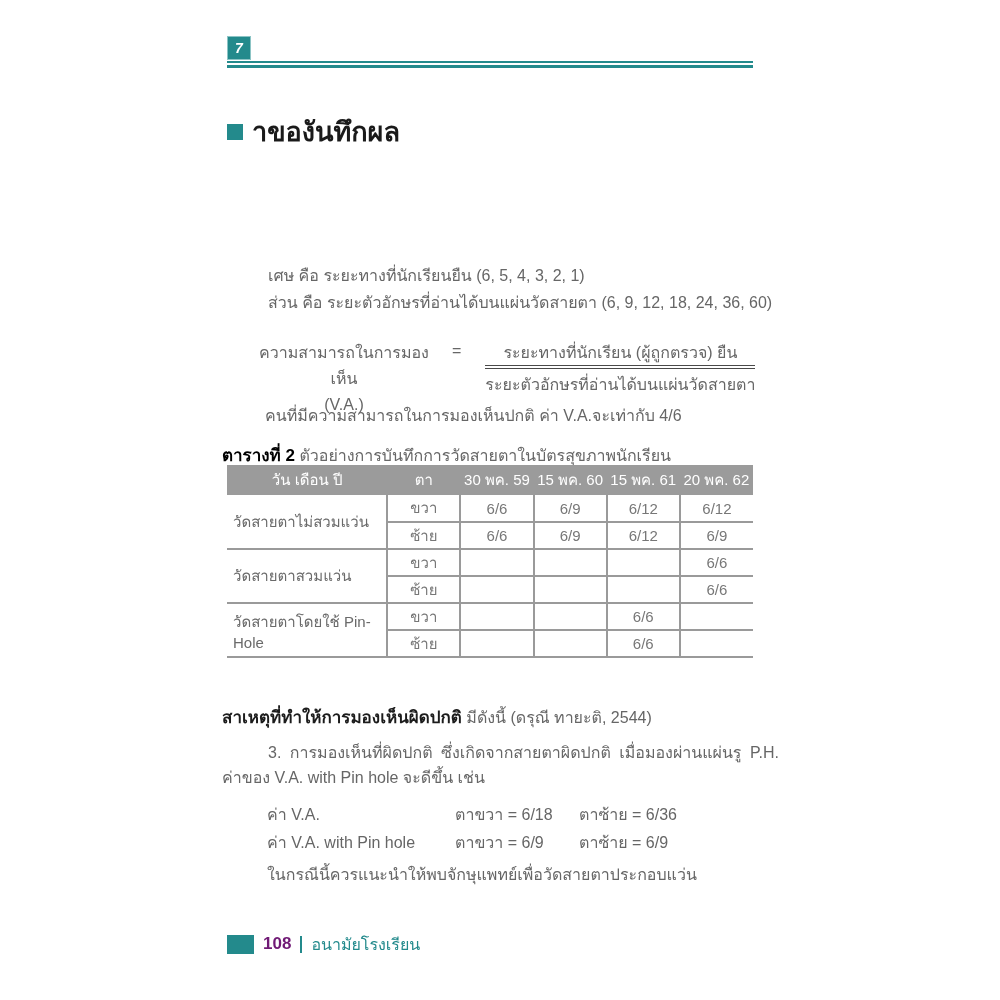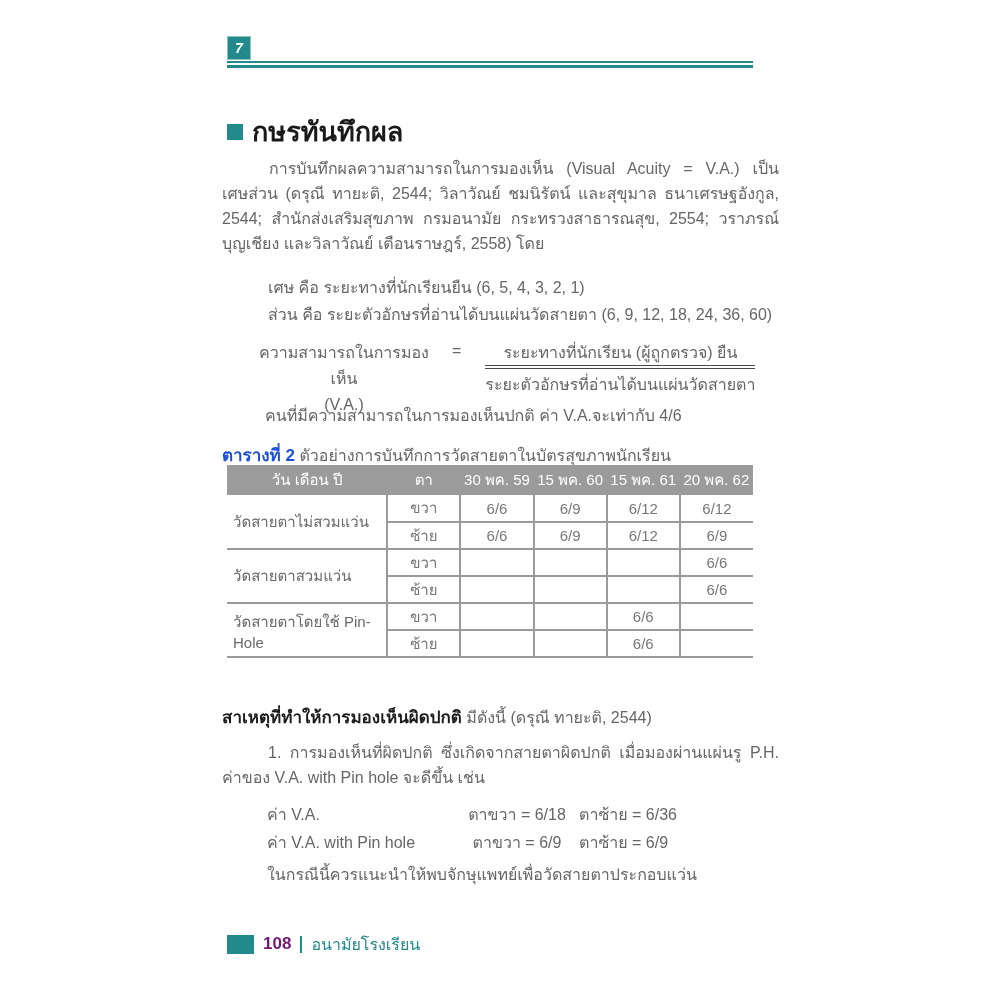--- a/index.html
+++ b/index.html
@@ -21,31 +21,31 @@
     border-top:2px solid #238a8c; border-bottom:3px solid #238a8c;
   }
   
   .section-title { position:absolute; left:227px; top:110px; display:flex; align-items:center; }
   .title-bullet { width:16px; height:16px; background:#238a8c; margin-right:9px; }
   .section-title h1 { font-size:27px; font-weight:bold; color:#1a1a1a; letter-spacing:0; }
   .para1 {
     position:absolute; left:222px; top:156px; width:557px;
     font-size:16px; line-height:25px; text-align:justify; text-indent:47px; color:#666;
   }
-  .def-lines { position:absolute; left:268px; top:274px; font-size:16px; line-height:27px; color:#666; }
+  .def-lines { position:absolute; left:268px; top:262px; font-size:16px; line-height:27px; color:#666; }
   .formula { position:absolute; left:258px; top:340px; display:flex; align-items:flex-start; font-size:16px; color:#666; }
   .formula .lhs { width:172px; text-align:center; line-height:26px; }
   .formula .equals { margin-left:22px; margin-right:24px; line-height:22px; }
   .formula .frac { text-align:center; }
   .formula .frac .num { display:block; padding:0 6px 0 6px; border-bottom:4px double #4a4a4a; }
   .formula .frac .den { display:block; padding-top:3px;text-align:right; }
   .note-line { position:absolute; left:265px; top:403px; font-size:16px; color:#666; }
   
   .table-caption { position:absolute; left:222px; top:441px; font-size:16px; color:#666; }
-  .table-caption b { color:#1d4ed8; font-size:17px; }
+  .table-caption b { color:#000000; font-size:17px; }
   .va-table { position:absolute; left:227px; top:465px; border-collapse:collapse; table-layout:fixed; width:526px; font-size:15px; }
   .va-table th {
     background:#9b9b9b; color:#ffffff; font-weight:normal; height:30px;
     border:none; text-align:center; font-size:15px;
   }
   .va-table td { border:2px solid #9a9a9a; height:27px; text-align:center; color:#777; }
   .va-table td.label { text-align:left; padding-left:6px; border-left:none; color:#6a6a6a; vertical-align:middle; }
   .va-table td.last { border-right:none; }
   .va-table tr.first td { border-top:none; }
   .col-label { width:160px; } .col-eye { width:73px; }
@@ -53,43 +53,42 @@
   
   .sec2-heading { position:absolute; left:222px; top:703px; font-size:16px; color:#666; }
   .sec2-heading b { color:#1c1c1c; font-size:17px; }
   .item1 {
     position:absolute; left:222px; top:740px; width:557px;
     font-size:16px; line-height:25px; text-align:justify; text-indent:46px; color:#666;
   }
   .va-values { position:absolute; left:267px; top:802px; font-size:16px; color:#666; }
   .va-values .row { display:flex; height:27px; align-items:flex-start; margin-bottom:1px; }
   .va-values .lbl { width:188px; }
-  .va-values .rt { width:124px;text-align:center; }
+  .va-values .rt { width:124px; }
   .closing-line { position:absolute; left:267px; top:862px; font-size:16px; color:#666; }
   
   .footer { position:absolute; left:227px; top:934px; display:flex; align-items:center; height:20px; }
   .footer-marker { width:27px; height:19px; background:#238a8c; }
   .footer-page { margin-left:9px; font-size:17px; font-weight:bold; color:#701a75; }
   .footer-sep { width:2px; height:17px; background:#238a8c; margin:0 9px; }
   .footer-title { font-size:16px; color:#238a8c; }
 </style>
 </head>
 <body>
 
 <div class="page">
 
   <div class="chapter-badge">7</div>
   <div class="header-rule"></div>
 
   <div class="section-title">
     <span class="title-bullet"></span>
-    <h1>กษรทันทึกผล</h1>
-  </div>
-
-  <p class="para1">การบันทึกผลความสามารถในการมองเห็น (Visual Acuity = V.A.) เป็นเศษส่วน (ดรุณี ทายะติ, 2544; วิลาวัณย์ ชมนิรัตน์ และสุขุมาล ธนาเศรษฐอังกูล, 2544; สำนักส่งเสริมสุขภาพ กรมอนามัย กระทรวงสาธารณสุข, 2554; วราภรณ์ บุญเชียง และวิลาวัณย์ เตือนราษฎร์, 2558) โดย</p>
+    <h1>าของันทึกผล</h1>
+  </div>
+
 
   <div class="def-lines">
     <div>เศษ คือ ระยะทางที่นักเรียนยืน (6, 5, 4, 3, 2, 1)</div>
     <div>ส่วน คือ ระยะตัวอักษรที่อ่านได้บนแผ่นวัดสายตา (6, 9, 12, 18, 24, 36, 60)</div>
   </div>
 
   <div class="formula">
     <div class="lhs">
       <div>ความสามารถในการมองเห็น</div>
       <div>(V.A.)</div>
@@ -172,21 +171,21 @@
         <td>6/6</td>
         <td class="last"></td>
       </tr>
     </tbody>
   </table>
 
   <div class="sec2-heading">
     <b>สาเหตุที่ทำให้การมองเห็นผิดปกติ</b><span> มีดังนี้ (ดรุณี ทายะติ, 2544)</span>
   </div>
 
-  <p class="item1">1.  การมองเห็นที่ผิดปกติ ซึ่งเกิดจากสายตาผิดปกติ เมื่อมองผ่านแผ่นรู P.H. ค่าของ V.A. with Pin hole จะดีขึ้น เช่น</p>
+  <p class="item1">3.  การมองเห็นที่ผิดปกติ ซึ่งเกิดจากสายตาผิดปกติ เมื่อมองผ่านแผ่นรู P.H. ค่าของ V.A. with Pin hole จะดีขึ้น เช่น</p>
 
   <div class="va-values">
     <div class="row">
       <span class="lbl">ค่า V.A.</span>
       <span class="rt">ตาขวา = 6/18</span>
       <span class="lt">ตาซ้าย = 6/36</span>
     </div>
     <div class="row">
       <span class="lbl">ค่า V.A. with Pin hole</span>
       <span class="rt">ตาขวา = 6/9</span>

